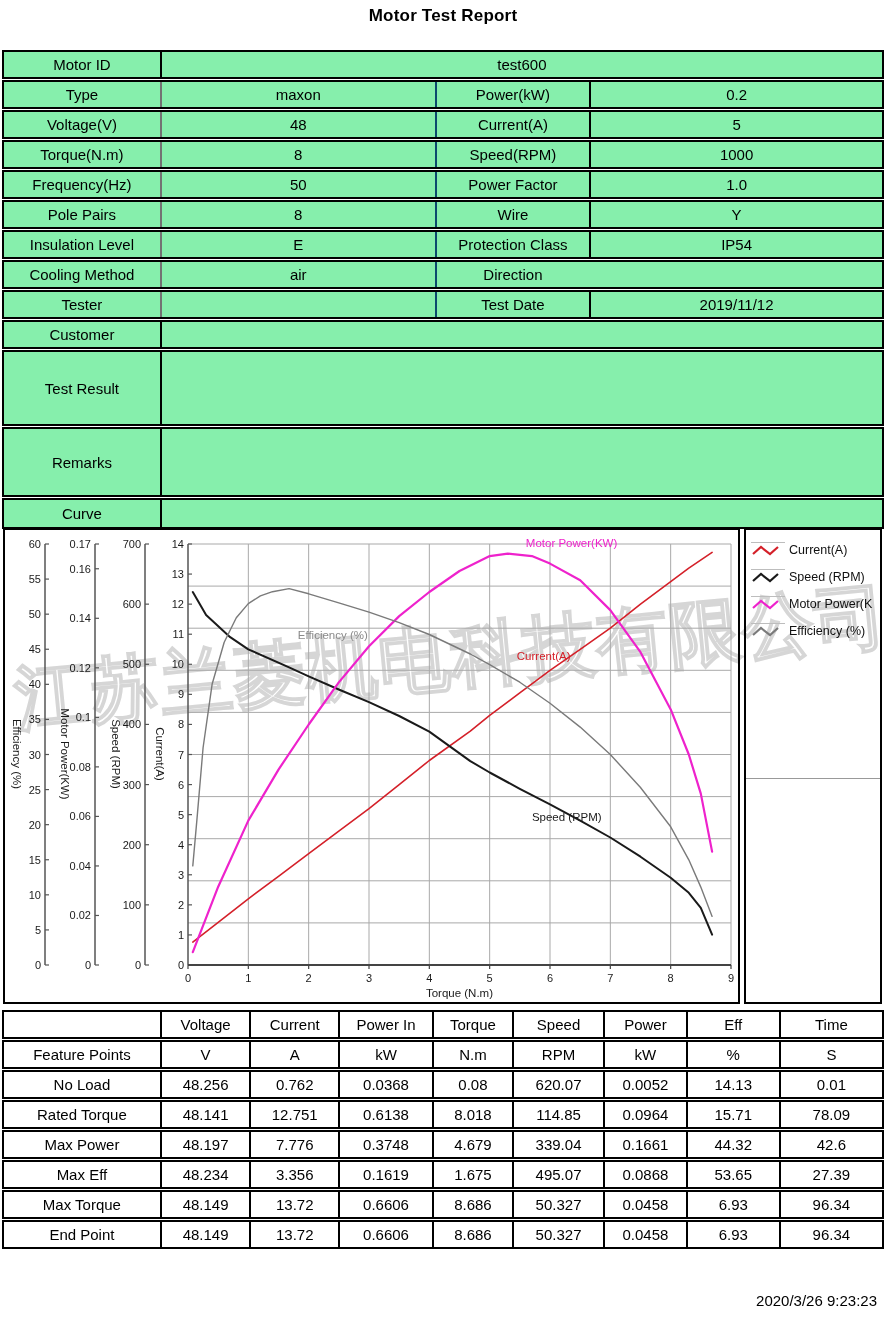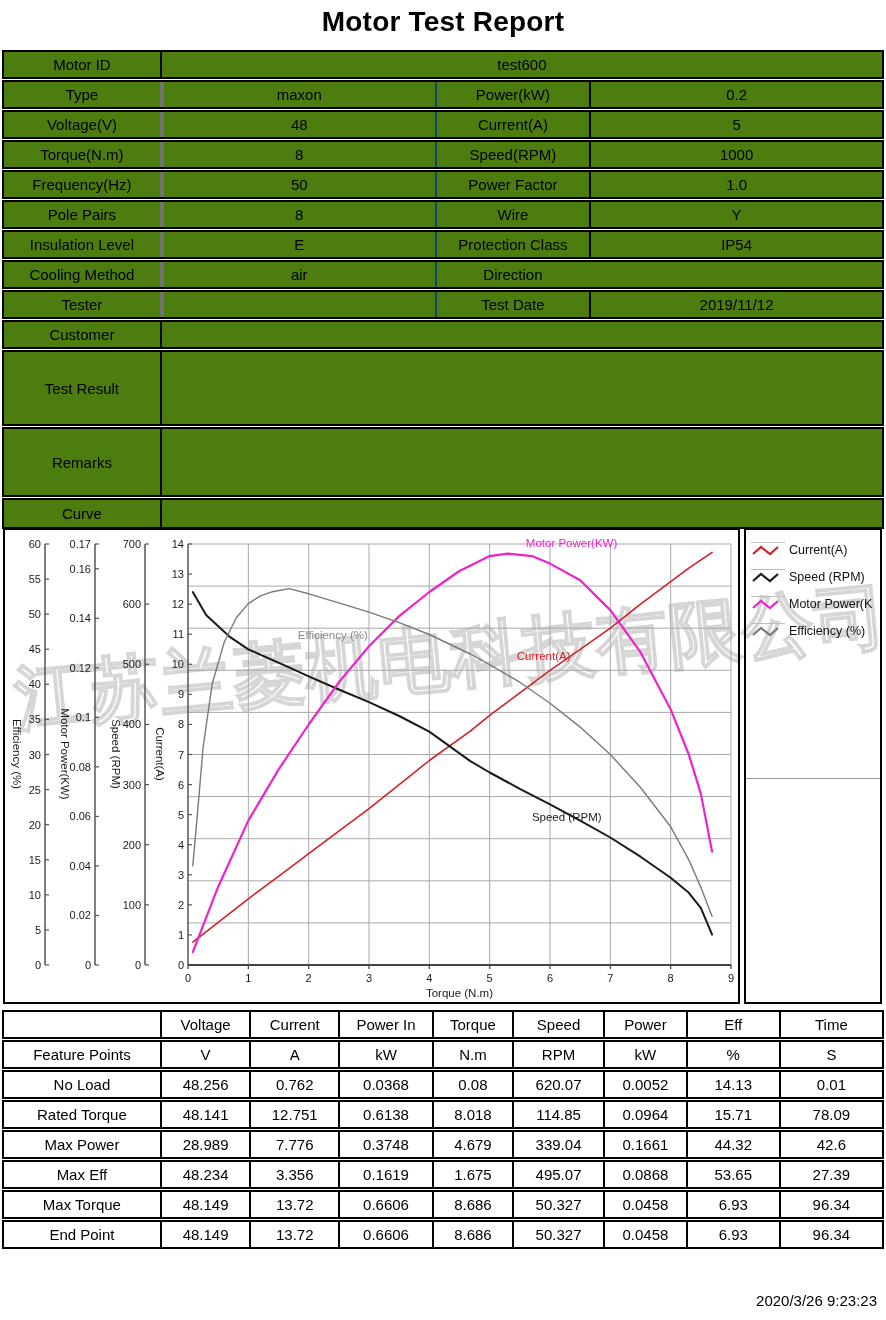--- a/index.html
+++ b/index.html
@@ -1,32 +1,32 @@
 <!DOCTYPE html>
 <html><head>
 <meta charset="utf-8">
 <style>
   html,body{margin:0;padding:0;background:#fff;}
   body{font-family:"Liberation Sans",sans-serif;color:#000;}
   .page{position:relative;width:886px;height:1320px;background:#fff;overflow:hidden;}
 
   .title{position:absolute;top:6px;left:0;width:100%;text-align:center;
-         font-size:28px;font-weight:bold;letter-spacing:.2px;}
+         font-size:17px;font-weight:bold;letter-spacing:.2px;}
 
   
   .info-table{position:absolute;top:50px;left:2px;width:882px;}
-  .irow{display:flex;border:2px solid #000;background:#4d7c0f;margin-top:1px;box-sizing:border-box;align-items:stretch;}
+  .irow{display:flex;border:2px solid #000;background:#86efac;margin-top:1px;box-sizing:border-box;align-items:stretch;}
   .irow:first-child{margin-top:0;}
   .h-std{height:29px;}
   .h-tall1{height:76px;}
   .h-tall2{height:70px;}
   .h-curve{height:31px;justify-content:space-between;}
   .icell{display:flex;align-items:center;justify-content:center;font-size:15px;box-sizing:border-box;}
   .cl{width:17.75%;}
-  .cv{width:31.3%;border-left:4px solid #737373;}
+  .cv{width:31.3%;border-left:2px solid #737373;}
   .cl2{width:17.6%;border-left:2px solid #0c4a6e;}
   .cv2{flex:1;border-left:2px solid #000;}
   .cvf{flex:1;border-left:2px solid #000;}
 
   
   .chart-row{position:absolute;top:528px;left:3px;width:879px;height:478px;}
   .chart-box{position:absolute;left:0;top:0;width:737px;height:476px;border:2px solid #000;box-sizing:border-box;}
   .legend-box{position:absolute;left:741px;top:0;width:138px;height:476px;border:2px solid #000;box-sizing:border-box;padding-top:6px;}
   .leg-item{display:flex;align-items:center;height:27px;padding-left:5px;}
   .leg-icon{display:inline-block;width:34px;height:14px;border-top:1px solid #bdbdbd;}
@@ -359,21 +359,21 @@
       <div class="fcell fc2">12.751</div>
       <div class="fcell fc3">0.6138</div>
       <div class="fcell fc4">8.018</div>
       <div class="fcell fc5">114.85</div>
       <div class="fcell fc6">0.0964</div>
       <div class="fcell fc7">15.71</div>
       <div class="fcell fc8">78.09</div>
     </div>
     <div class="frow">
       <div class="fcell fc0">Max Power</div>
-      <div class="fcell fc1">28.989</div>
+      <div class="fcell fc1">48.197</div>
       <div class="fcell fc2">7.776</div>
       <div class="fcell fc3">0.3748</div>
       <div class="fcell fc4">4.679</div>
       <div class="fcell fc5">339.04</div>
       <div class="fcell fc6">0.1661</div>
       <div class="fcell fc7">44.32</div>
       <div class="fcell fc8">42.6</div>
     </div>
     <div class="frow">
       <div class="fcell fc0">Max Eff</div>

